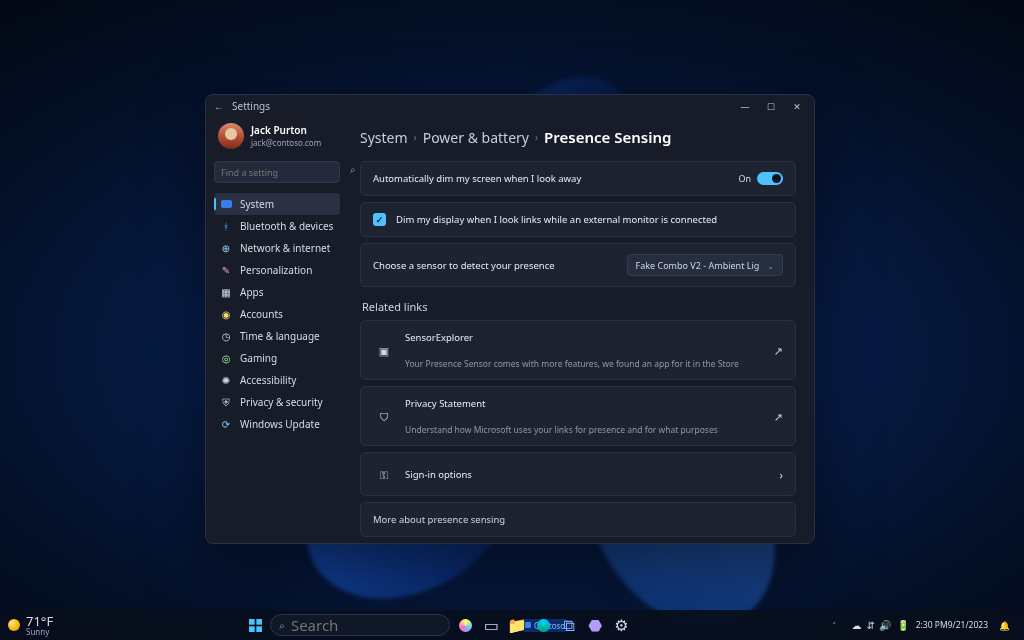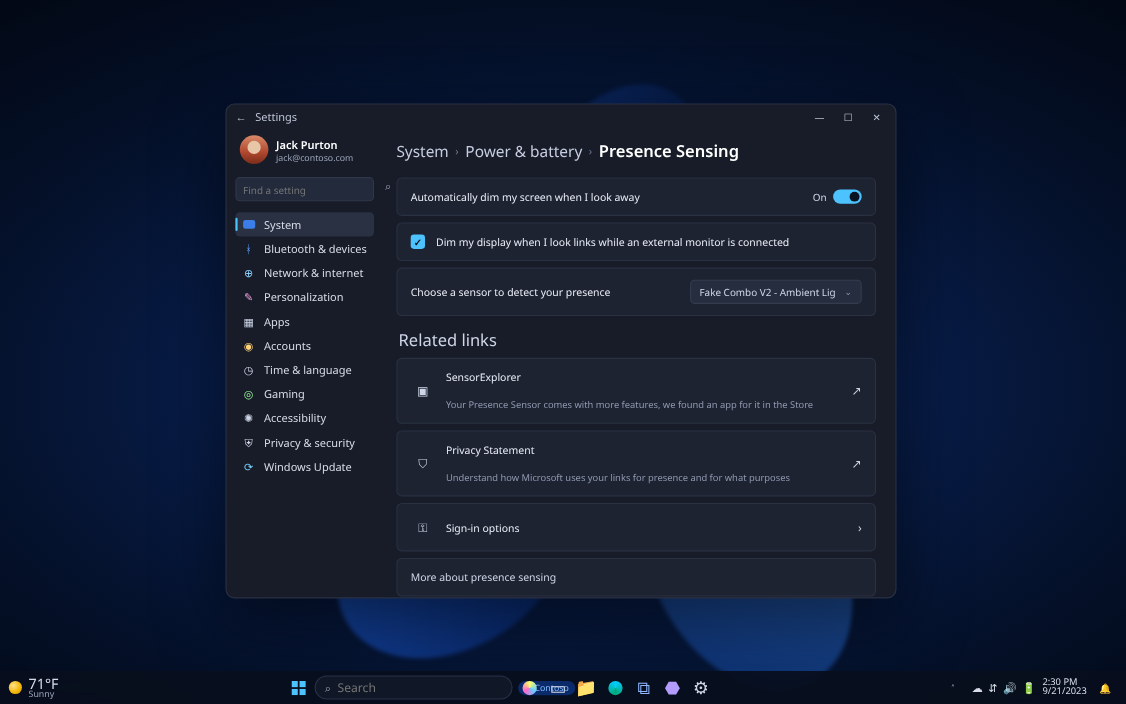--- a/index.html
+++ b/index.html
@@ -23,21 +23,21 @@
     display:flex; flex-direction:column; box-shadow:0 20px 60px rgba(0,0,0,.5);
   }
   .titlebar { height:22px; display:flex; align-items:center; padding:0 8px; gap:8px; font-size:10px; color:#bcc3d4;}
   .titlebar .back{font-size:10px;cursor:pointer}
   .titlebar .spacer{flex:1}
   .winbtn{width:18px;height:18px;display:flex;align-items:center;justify-content:center;font-size:9px;color:#bcc3d4;cursor:pointer;border-radius:4px;}
   .body{flex:1;display:flex;min-height:0}
 
   
   .sidebar{width:140px;padding:4px 6px 8px 8px;display:flex;flex-direction:column;gap:4px;font-size:10px;}
-  .profile{display:flex;align-items:center;gap:7px;padding:2px 2px 8px 4px}
+  .profile{display:flex;gap:7px;padding:2px 2px 8px 4px}
   .avatar{width:26px;height:26px;border-radius:50%;background:linear-gradient(180deg,#d88a6a 0%, #b0472e 60%, #7a2d1a 100%);position:relative;overflow:hidden}
   .avatar::after{content:"";position:absolute;left:7px;top:5px;width:12px;height:12px;border-radius:50%;background:#e8c7a8;}
   .uname{font-size:10px;font-weight:600;color:#fff}
   .uemail{font-size:8px;color:#9aa3b8}
   .search{display:flex;background:#232a3b;border:1px solid #2f3749;border-radius:4px;height:22px;padding:0 6px;margin-bottom:4px}
   .search input{flex:1;background:transparent;border:none;outline:none;color:#cfd6e8;font-size:9px}
   .search .sicon{font-size:10px;color:#9aa3b8}
   .nav{display:flex;flex-direction:column;gap:0px;margin-top:2px}
   .nav-item{display:flex;align-items:center;gap:8px;height:22px;padding:0 6px;border-radius:4px;cursor:pointer;color:#d7dce8;position:relative}
   .nav-item.selected{background:#2a3142}
@@ -59,42 +59,42 @@
 
   .toggle{display:flex;align-items:center;gap:6px;font-size:9px;color:#cfd6e8}
   .switch{width:26px;height:13px;border-radius:7px;background:#4cc2ff;position:relative}
   .switch::after{content:"";position:absolute;right:2px;top:2px;width:9px;height:9px;border-radius:50%;background:#0b1220}
 
   .checkbox{width:13px;height:13px;border-radius:3px;background:#4cc2ff;display:flex;align-items:center;justify-content:center;color:#0b1220;font-size:9px;font-weight:700}
 
   .select{background:#262d3e;border:1px solid #343c50;border-radius:4px;height:22px;display:flex;align-items:center;padding:0 8px;gap:8px;font-size:9px;color:#cfd6e8;cursor:pointer}
   .select .chev{font-size:8px;color:#8f98af}
 
-  .section-label{font-size:15px;color:#cfd6e8;margin:12px 0 6px 2px}
+  .section-label{font-size:11px;color:#cfd6e8;margin:12px 0 6px 2px}
 
   .ricon{width:22px;height:22px;border-radius:4px;display:flex;align-items:center;justify-content:center;font-size:11px;color:#cfd6e8}
   .action{font-size:11px;color:#cfd6e8}
 
   .linkcard{cursor:pointer}
   .morecard{color:#cfd6e8;font-size:9.5px}
 
   
   .taskbar{position:absolute;left:0;right:0;bottom:0;height:30px;background:rgba(8,14,28,.92);display:flex;align-items:center;padding:0 8px;gap:6px;backdrop-filter: blur(6px);}
   .tb-left{display:flex;align-items:center;gap:6px;font-size:9px;color:#d7dce8}
   .wicon{width:12px;height:12px;border-radius:50%;background:radial-gradient(circle at 35% 35%, #ffe28a, #f2b400 60%, #c78a00)}
   .tb-center{flex:1;display:flex;align-items:center;justify-content:center;gap:4px}
   .tbi{width:22px;height:22px;border-radius:4px;display:flex;align-items:center;justify-content:center;cursor:pointer;color:#d0d6e6}
   .start svg{width:13px;height:13px}
   .searchbar{display:flex;align-items:center;gap:6px;height:22px;border-radius:12px;background:#101726;border:1px solid #29324a;padding:0 8px;width:180px}
   .searchbar .sicon{font-size:10px;color:#9aa3b8}
-  .searchbar input{flex:1;background:transparent;border:none;outline:none;color:#cfd6e8;font-size:11px}
+  .searchbar input{flex:1;background:transparent;border:none;outline:none;color:#cfd6e8;font-size:15px}
   .contoso{font-size:8px;background:#0a2a6a;color:#7fb9ff;border-radius:8px;padding:1px 6px;display:flex;align-items:center;gap:3px}
   .tb-right{display:flex;align-items:center;gap:6px;font-size:9px;color:#d7dce8}
   .tray{display:flex;align-items:center;gap:5px;font-size:10px}
-  .clock{display:flex;flex-direction:column;line-height:1;font-size:8.5px}
+  .clock{display:flex;flex-direction:row;line-height:1;font-size:8.5px}
 
   
   .ic-system{background:#3b7de9;border-radius:2px;width:11px;height:8px}
   .ic-bt{color:#5aa2ff}
   .ic-net{color:#8fd4ff}
   .ic-pers{color:#e89ad6}
   .ic-apps{color:#cfd6e8}
   .ic-acc{color:#ffd37a}
   .ic-time{color:#cfd6e8}
   .ic-game{color:#a2ffa2}

